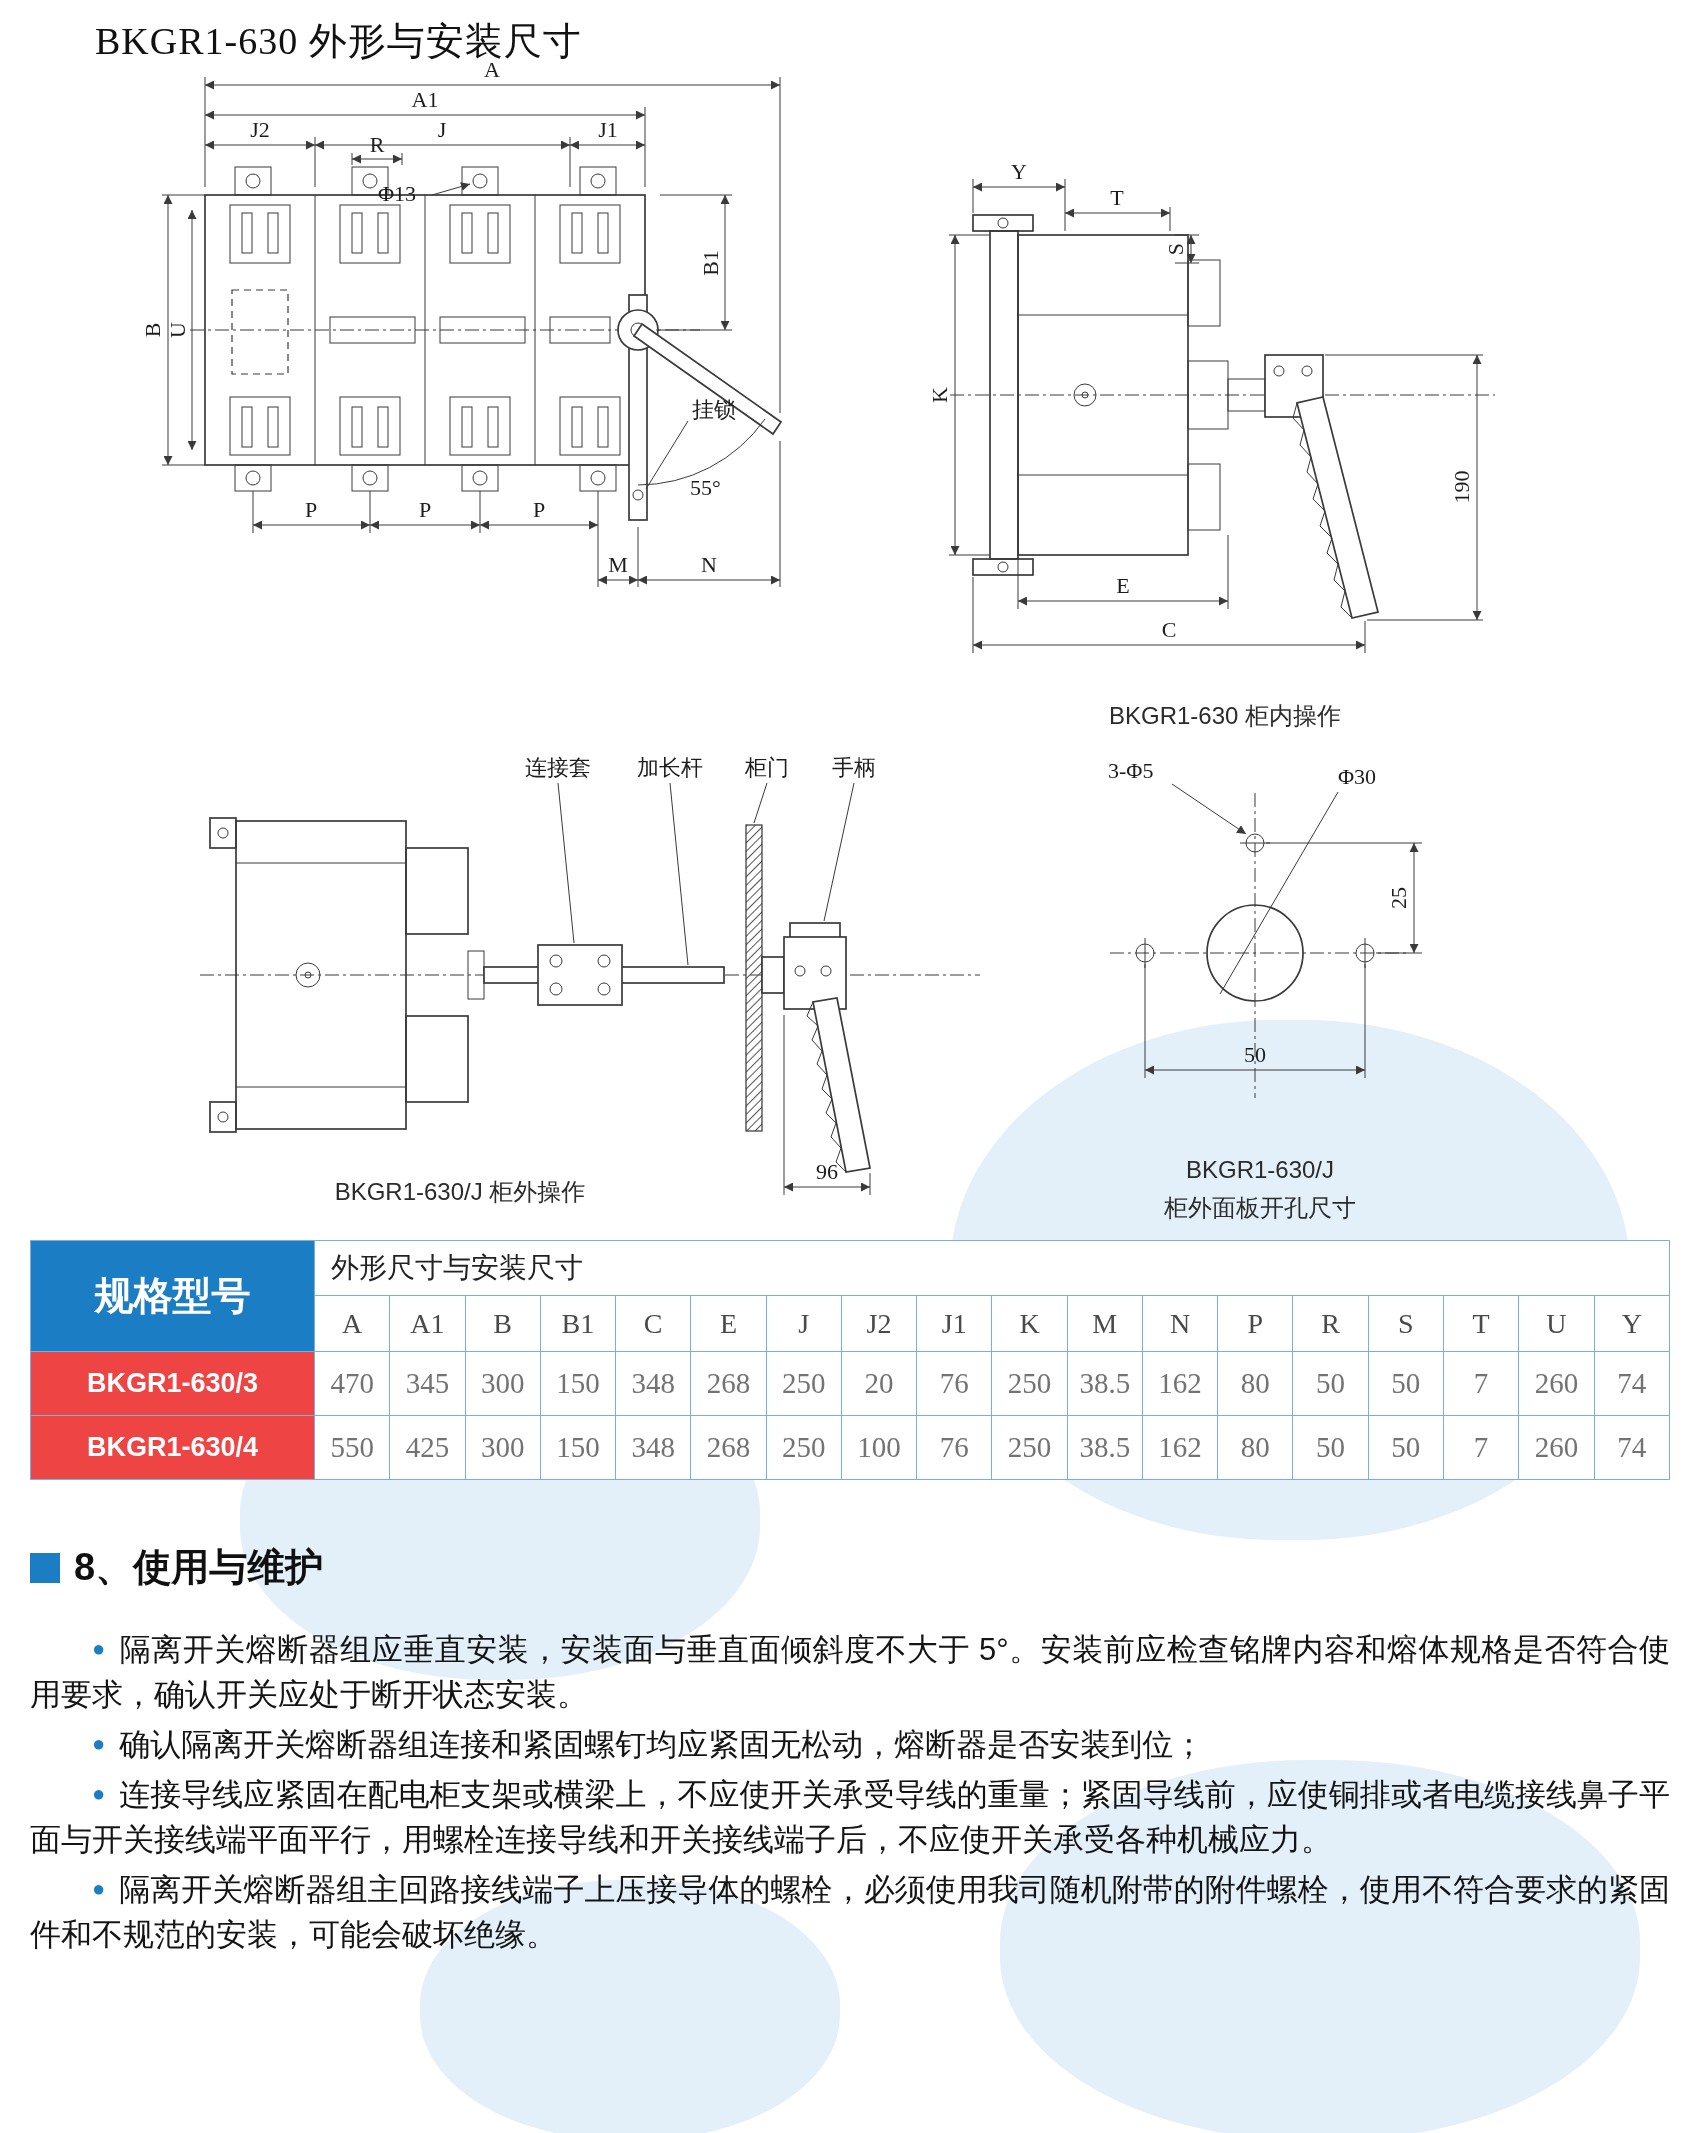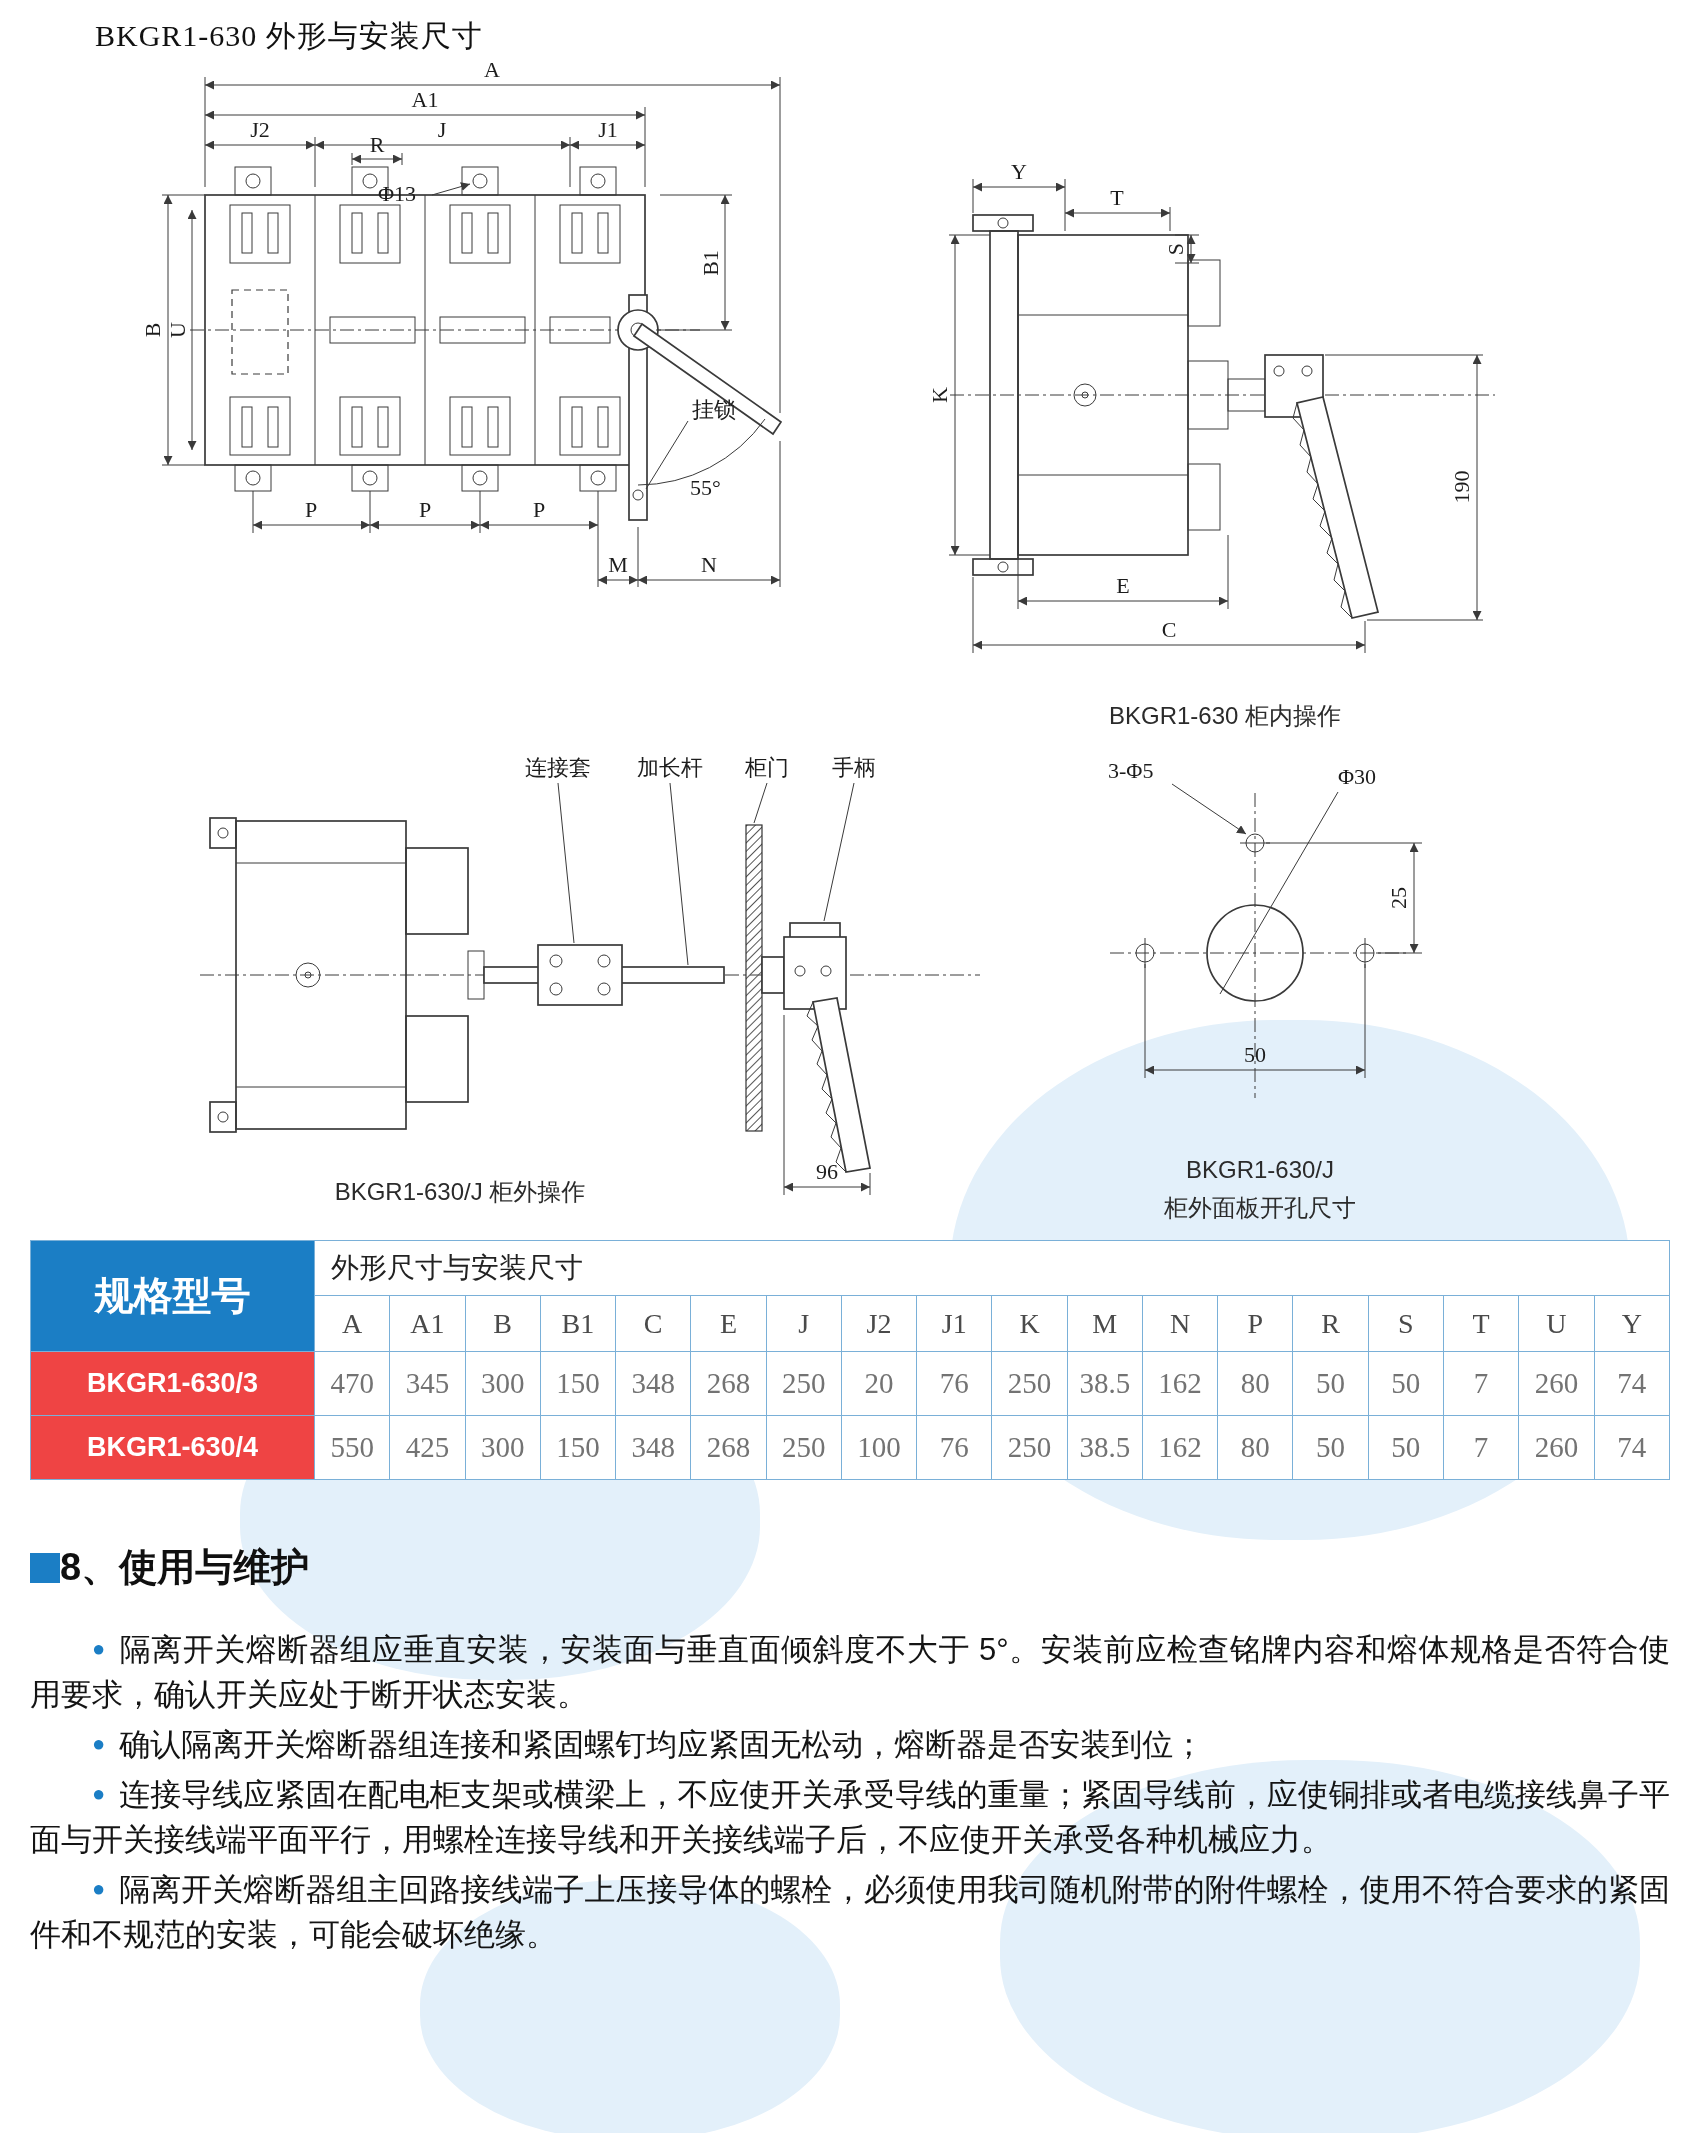--- a/index.html
+++ b/index.html
@@ -1,40 +1,40 @@
 <!DOCTYPE html>
 <html><head>
 <meta charset="utf-8">
 <style>
   * { margin:0; padding:0; box-sizing:border-box; }
   html,body { width:1700px; height:2133px; }
   body { position:relative; background:#ffffff; font-family:"Liberation Sans",sans-serif; overflow:hidden; }
   .wash { position:absolute; background:#e3f0fa; border-radius:48%; z-index:0; }
   .layer { position:absolute; z-index:1; }
-  .doc-title { font-family:"Liberation Serif",serif; font-size:30px; color:#111; letter-spacing:1px; }
+  .doc-title { font-family:"Liberation Serif",serif; font-size:38px; color:#111; letter-spacing:1px; }
   svg { display:block; overflow:visible; }
   svg .ln   { fill:none; stroke:#3a3a3a; stroke-width:1.7; }
   svg .white{ fill:#ffffff; stroke:#3a3a3a; stroke-width:1.7; }
   svg .thin { fill:none; stroke:#3a3a3a; stroke-width:1; }
   svg .dim  { fill:none; stroke:#3a3a3a; stroke-width:1; }
   svg .cl   { fill:none; stroke:#3a3a3a; stroke-width:1; stroke-dasharray:14 4 3 4; }
   svg .dash { fill:none; stroke:#3a3a3a; stroke-width:1.2; stroke-dasharray:7 5; }
   svg text  { font-family:"Liberation Serif",serif; font-size:22px; fill:#1d1d1d; }
   svg text.cjk { font-family:"Liberation Sans",sans-serif; font-size:22px; }
   .caption { position:absolute; z-index:1; font-size:24px; color:#2b2b2b; text-align:center; }
   
   .dims-table { border-collapse:collapse; width:1640px; table-layout:fixed; background:#fff; }
   .dims-table td { border:1px solid #7ab0d8; text-align:center; vertical-align:middle; }
   .spec-cell { background:#1b7ec5; color:#fff; font-weight:bold; font-size:39px; }
   .dim-title-cell { font-size:28px; color:#222; text-align:left !important; padding:8px 16px; height:48px;margin-top:34px; }
   .col-h { font-family:"Liberation Serif",serif; font-size:28px; color:#4a4a4a; height:56px; }
   .model-cell { background:#ef4444; color:#fff; font-weight:bold; font-size:27px; height:64px; }
   .value-cell { font-family:"Liberation Serif",serif; font-size:29px; color:#737373; height:64px; }
   
-  .sec-head { display:flex; align-items:center; }
+  .sec-head { display:flex; align-items:center; gap:14px; }
   .sec-sq { width:30px; height:30px; background:#1b7ec5; flex:0 0 auto; }
   .sec-title { font-size:38px; font-weight:bold; color:#101010; }
   .body-text { width:1640px; font-size:31px; line-height:45px; color:#141414; text-align:justify; }
   .body-text p { text-indent:2em; margin:4px 0; }
   .dot { color:#1b7ec5; font-size:22px; margin-right:14px; vertical-align:4px; }
 </style>
 </head>
 <body>
 
 <div class="wash" style="left:950px; top:1020px; width:680px; height:520px;"></div>

